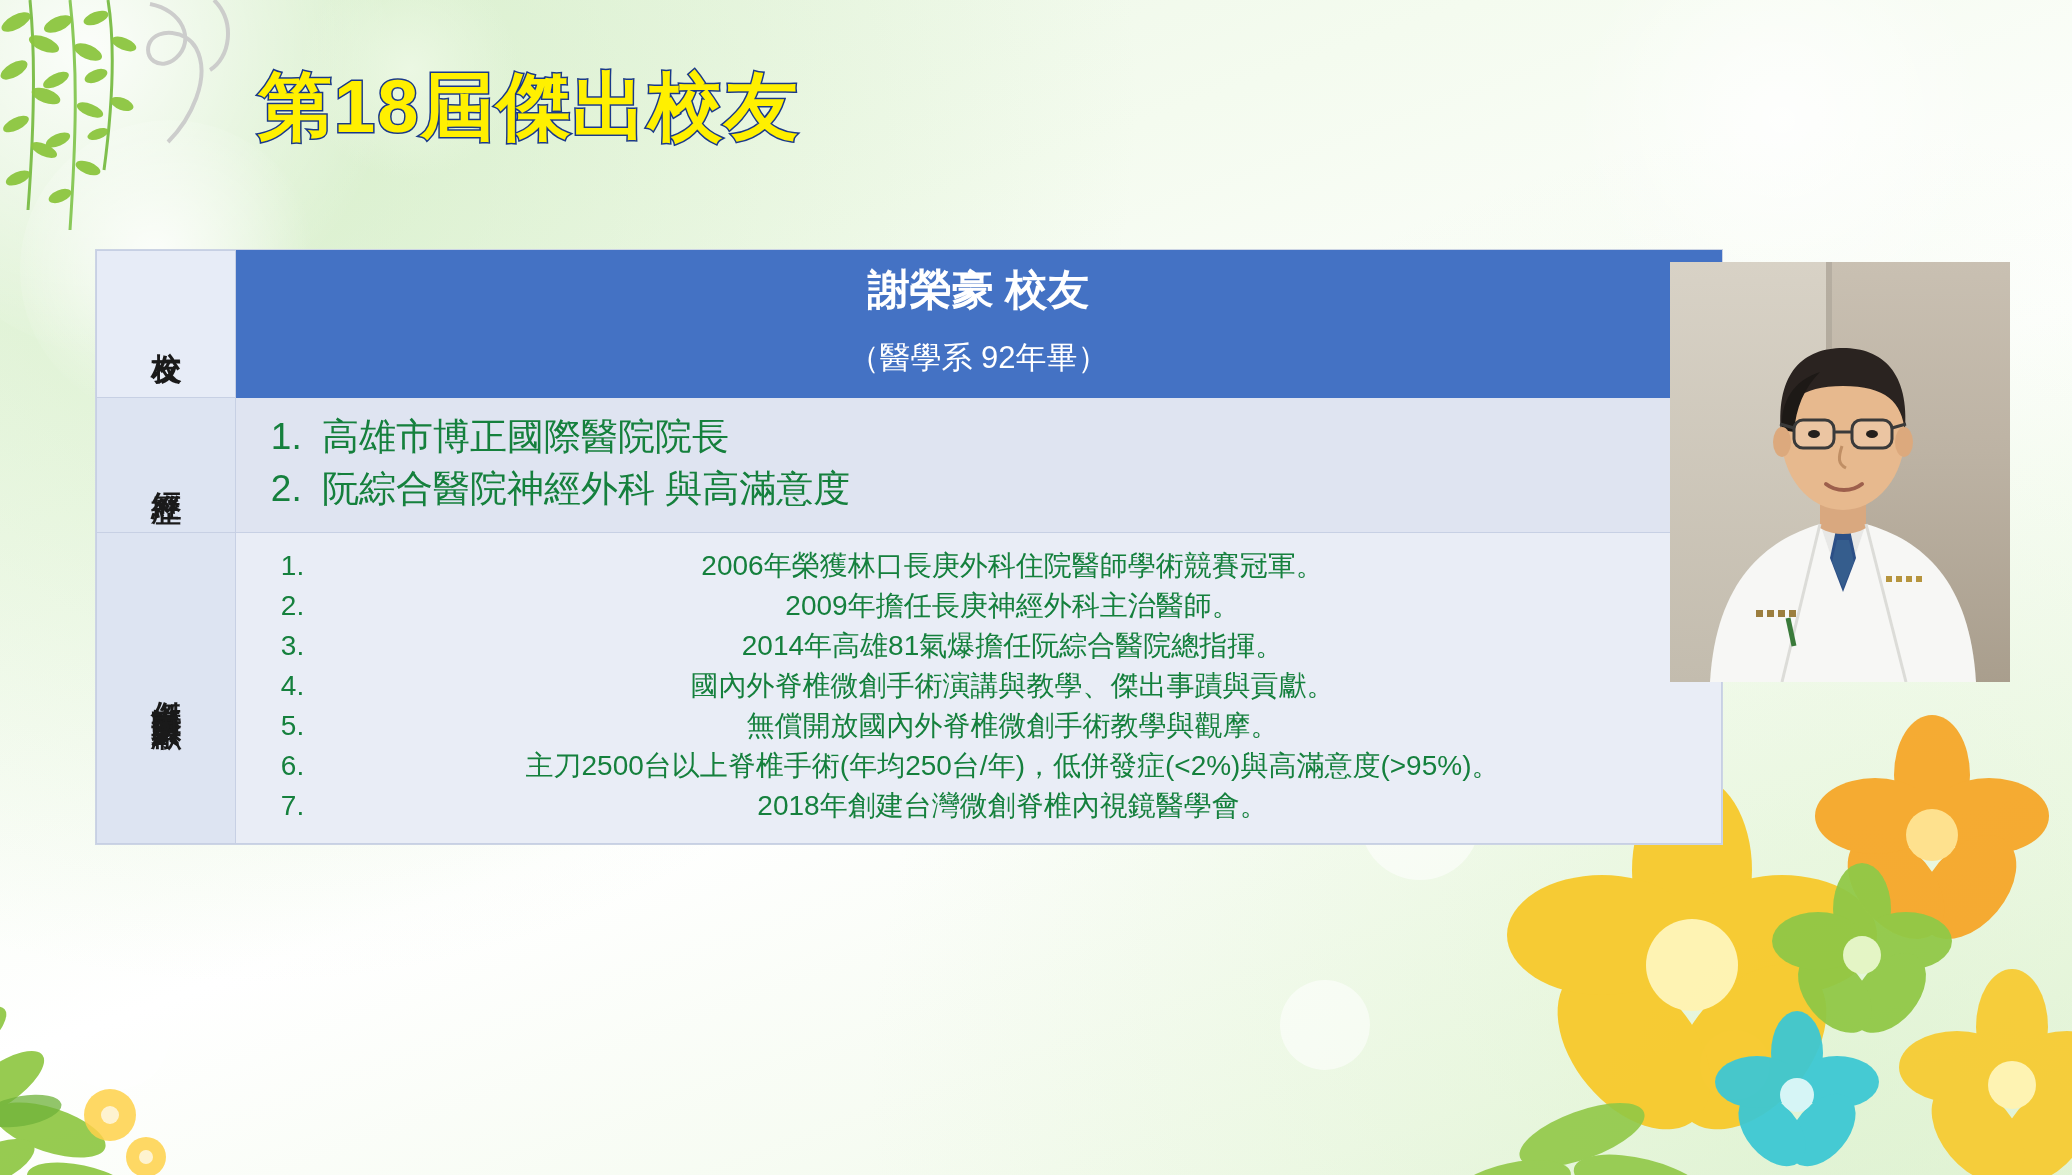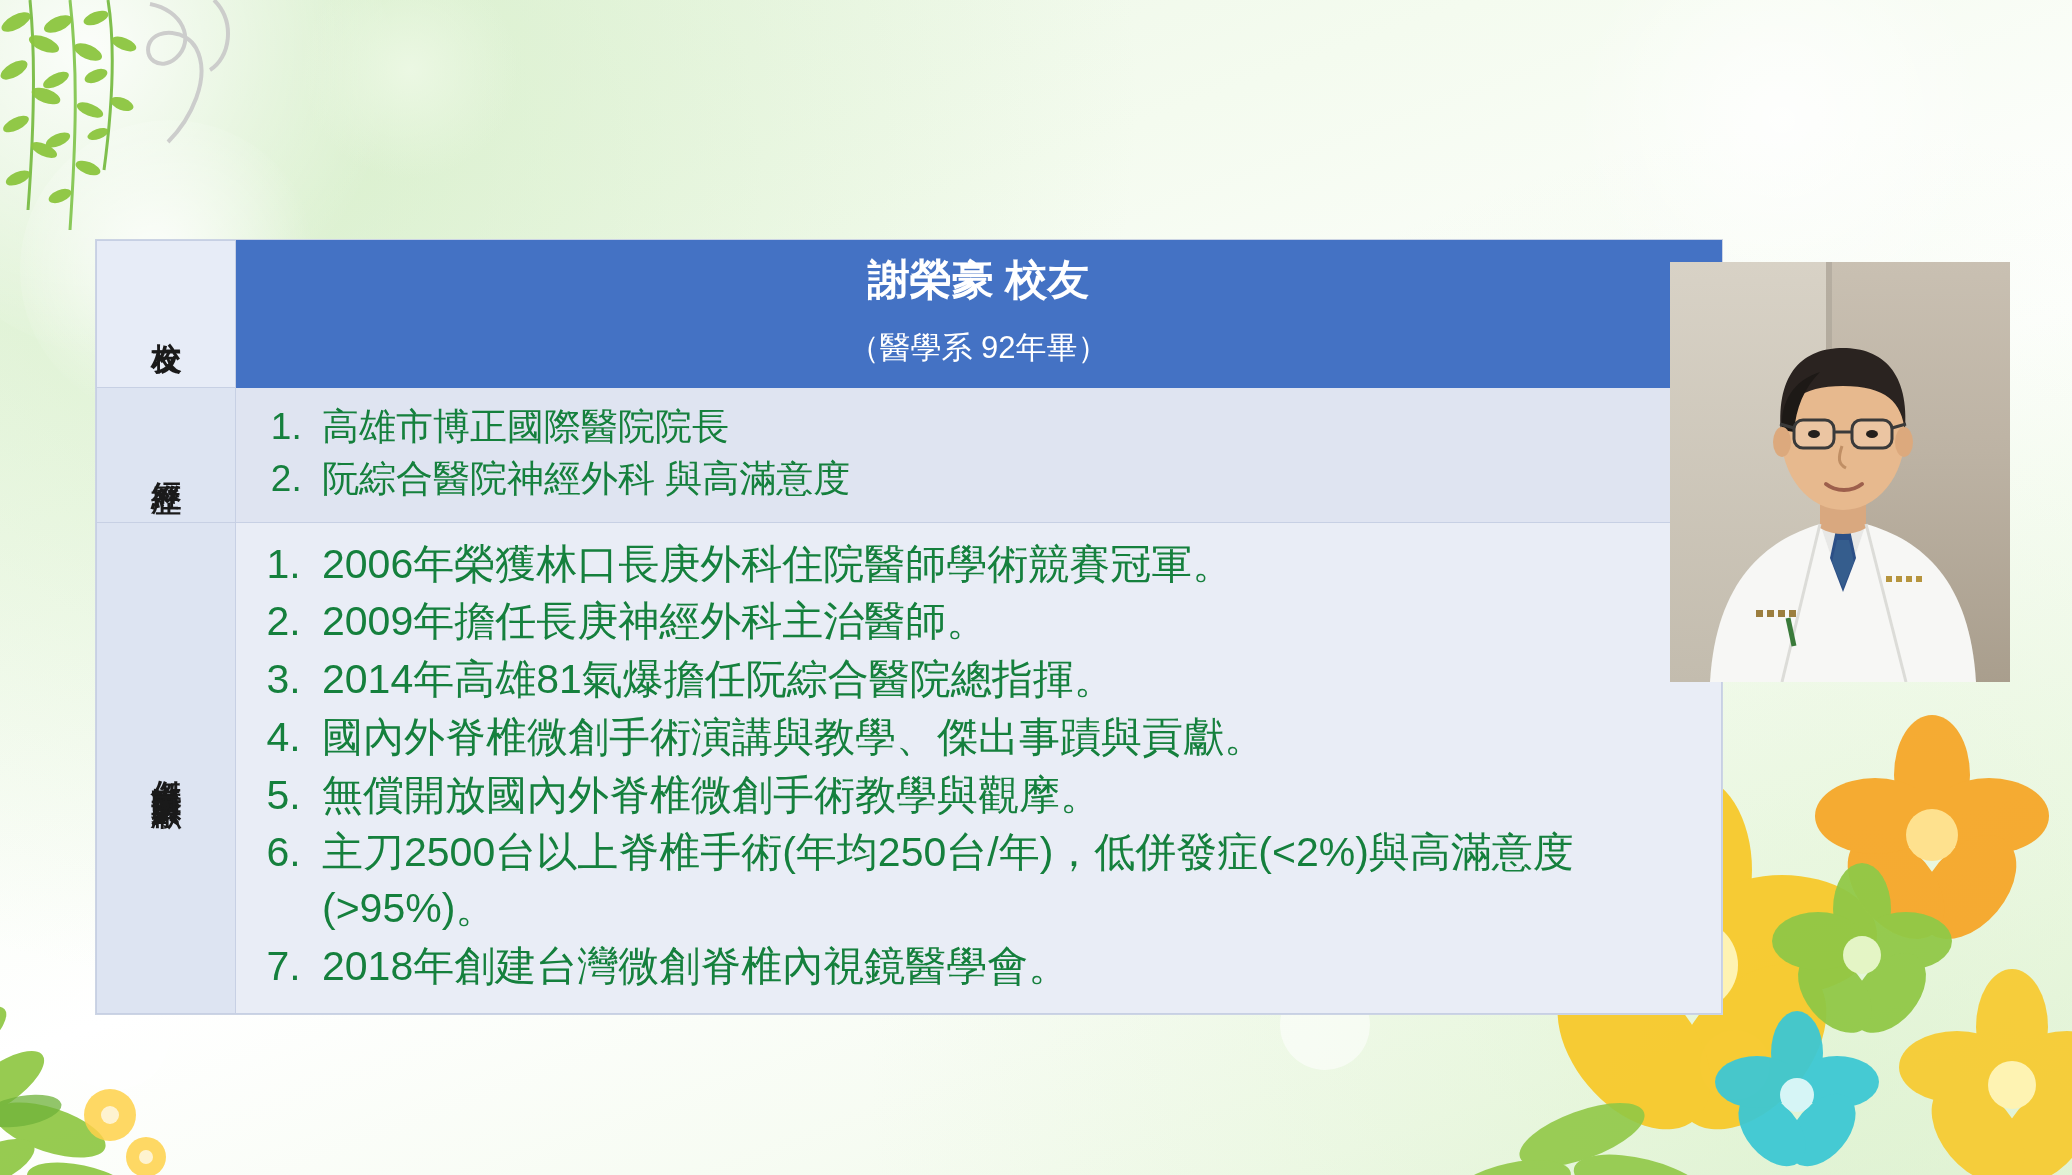--- a/index.html
+++ b/index.html
@@ -76,21 +76,21 @@
     -webkit-text-stroke: 3px #1b3a8a;
     paint-order: stroke fill;
     text-shadow: 0 0 1px #1b3a8a;
     white-space: nowrap;
   }
 
   
   .card {
     position: absolute;
     left: 96px;
-    top: 240px;
+    top: 250px;
     width: 1626px;
     border-collapse: collapse;
     box-shadow: 0 0 0 1px #ccd4e4;
   }
   .card table { border-collapse: collapse; width: 100%; }
   .lab {
     width: 118px;
     text-align: center;
     vertical-align: middle;
     font-size: 30px;
@@ -141,21 +141,21 @@
     padding: 0 0 0 58px;
     list-style-type: decimal;
   }
   ol.items li {
     font-size: 37px;
     line-height: 1.34;
     color: #15803d;
     margin: 0 0 2px 0;
     padding-left: 10px;
   }
-  ol.items.deeds li { font-size: 41px; line-height: 1.36; }
+  ol.items.deeds li { font-size: 28px; line-height: 1.36; text-align: center; }
 
   
   .portrait {
     position: absolute;
     left: 1670px;
     top: 262px;
     width: 340px;
     height: 420px;
     overflow: hidden;
     background: #b9b0a4;
@@ -289,20 +289,21 @@
       <circle cx="620" cy="420" r="24" fill="#fff3b0"></circle>
 
       <g fill="#8cc63f" opacity="0.9">
         <ellipse cx="190" cy="470" rx="66" ry="24" transform="rotate(-20 190 470)"></ellipse>
         <ellipse cx="250" cy="520" rx="70" ry="26" transform="rotate(14 250 520)"></ellipse>
         <ellipse cx="120" cy="520" rx="60" ry="22" transform="rotate(-12 120 520)"></ellipse>
       </g>
     </g>
   </svg>
 
+  <div class="title">第18屆傑出校友</div>
 
   <div class="card">
     <table>
       <tbody>
           <tr>
         <td class="lab hdr-label">
           <span class="vtext">校友</span>
         </td>
         <td class="hdr-cell">
           <div class="hdr-name">謝榮豪 校友</div>

